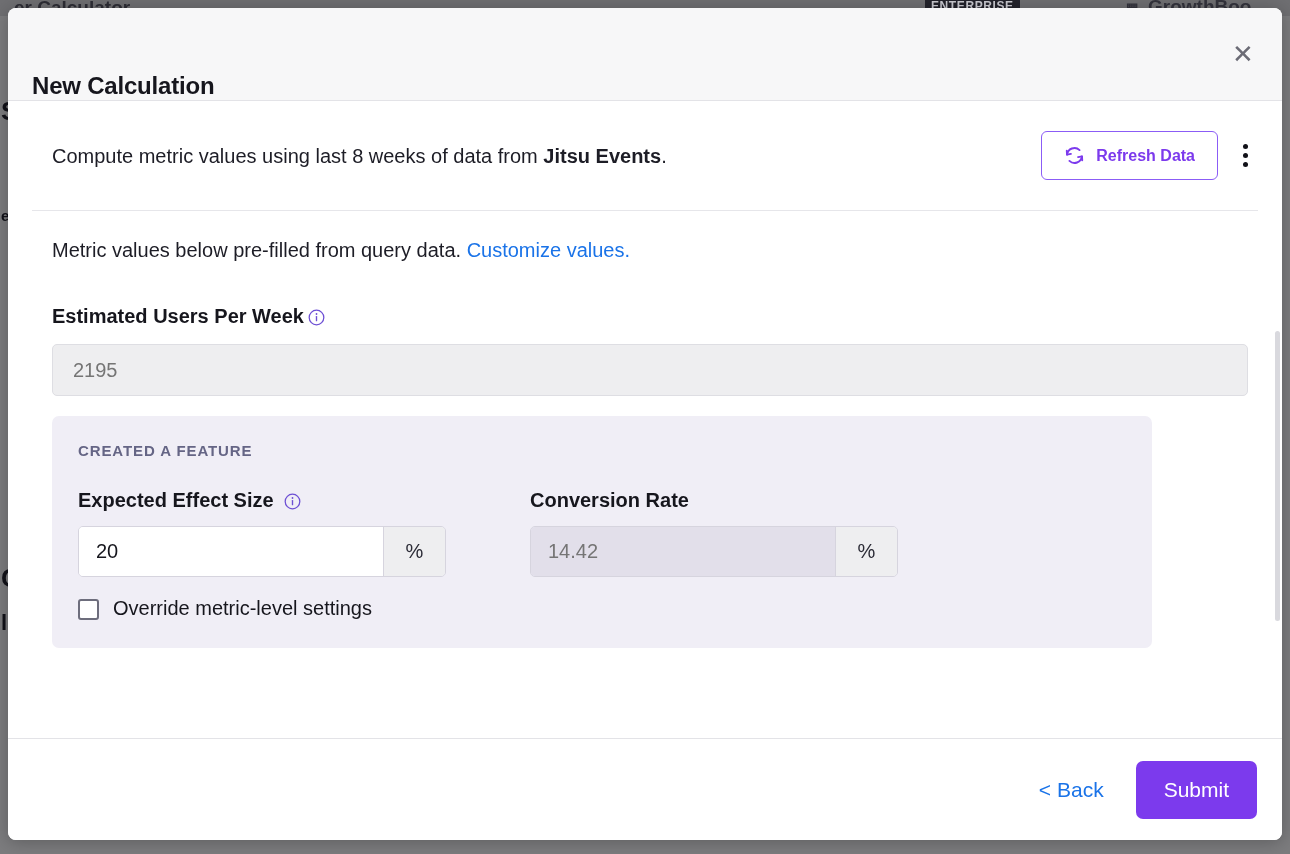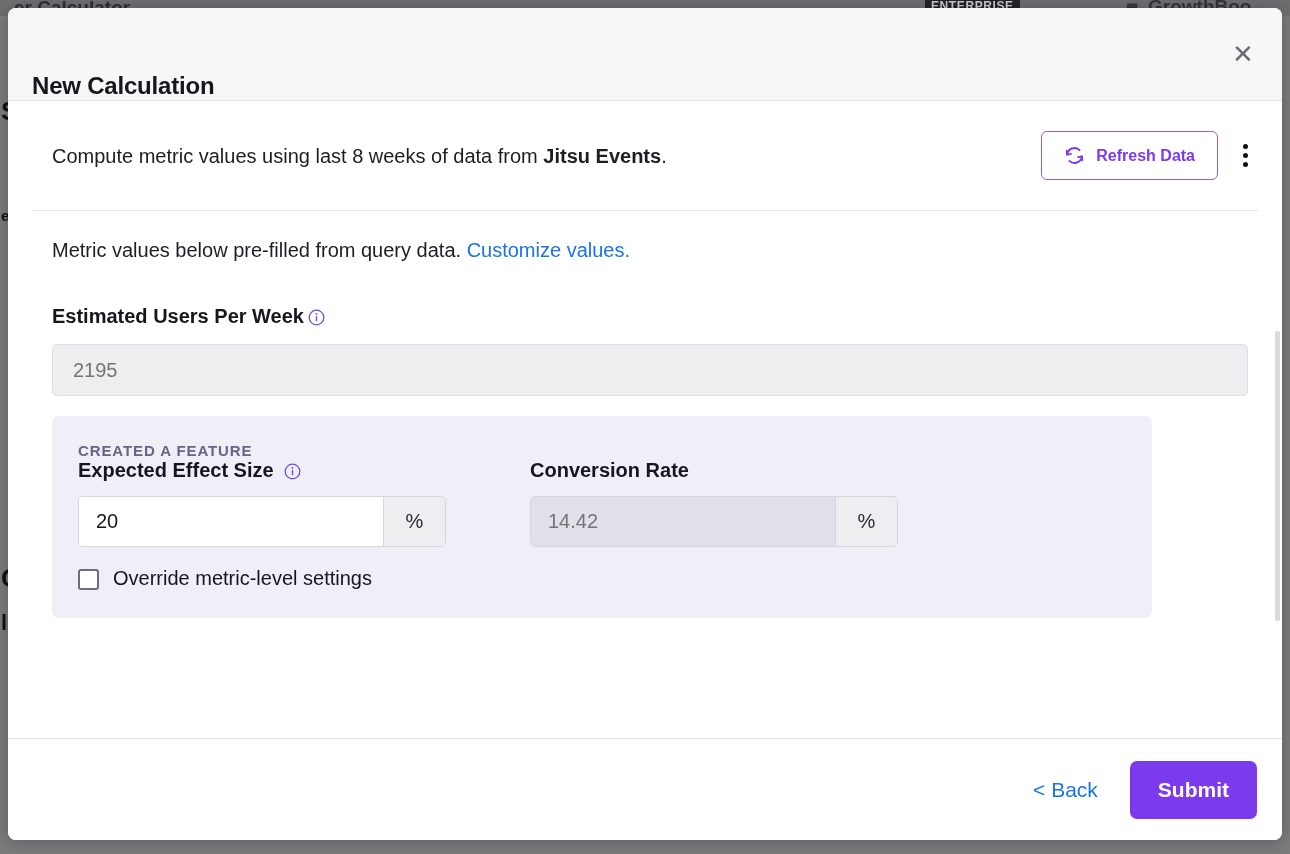--- a/index.html
+++ b/index.html
@@ -214,20 +214,21 @@
   .card-kicker {
     font-size: 15px;
     font-weight: bold;
     letter-spacing: .9px;
     color: #656585;
     text-transform: uppercase;
   }
   .card-fields {
     display: flex;
     gap: 84px;
+    margin-top: 30px;
   }
   .card-field { width: 368px; }
   .card-field-label {
     font-size: 20px;
     font-weight: bold;
     color: #16161d;
     display: flex;
     align-items: center;
     gap: 10px;
     margin-bottom: 14px;
@@ -308,21 +309,21 @@
     cursor: pointer;
     background: none;
     border: none;
     font-family: "Liberation Sans", sans-serif;
     padding: 6px 4px;
   }
   .submit-btn {
     background: #7c3aed;
     color: #ffffff;
     font-size: 21px;
-    font-weight: bold;
+    font-weight: normal;
     border: none;
     border-radius: 7px;
     padding: 17px 28px;
     cursor: pointer;
     font-family: "Liberation Sans", sans-serif;
   }
 
   
   .scroll-track {
     position: absolute;

